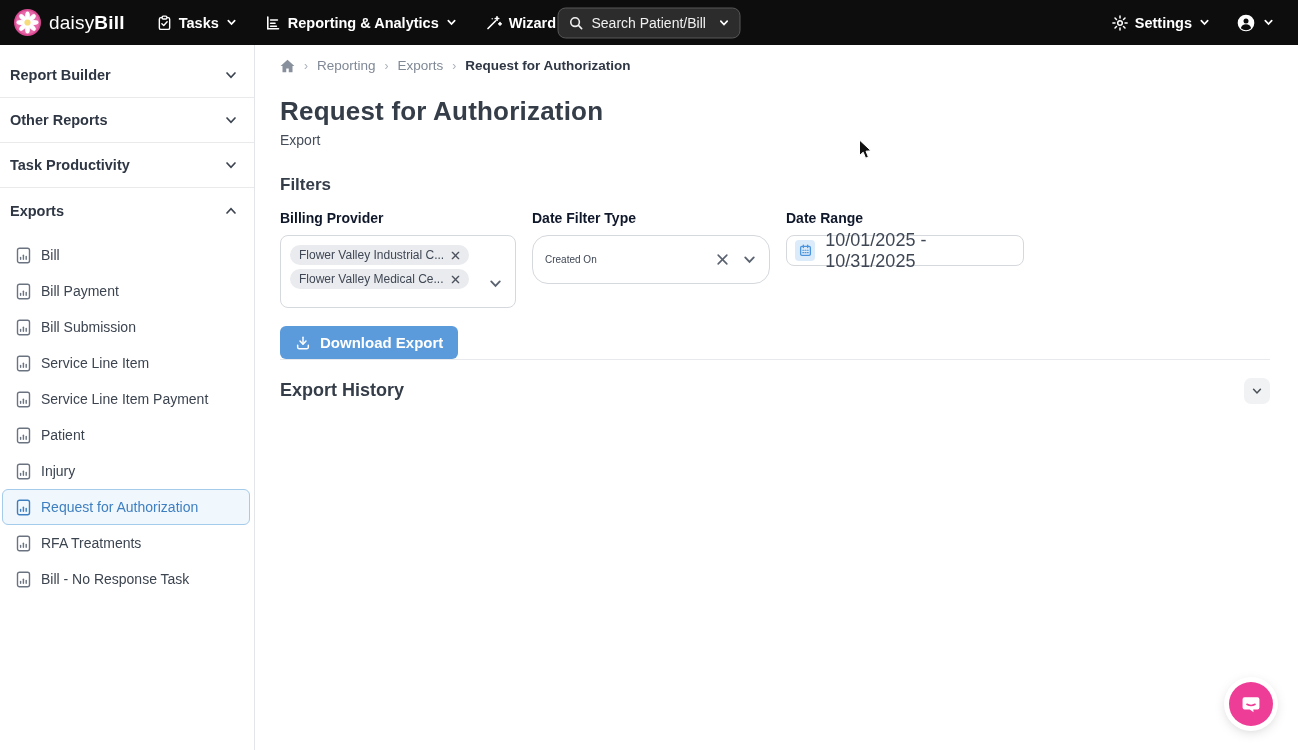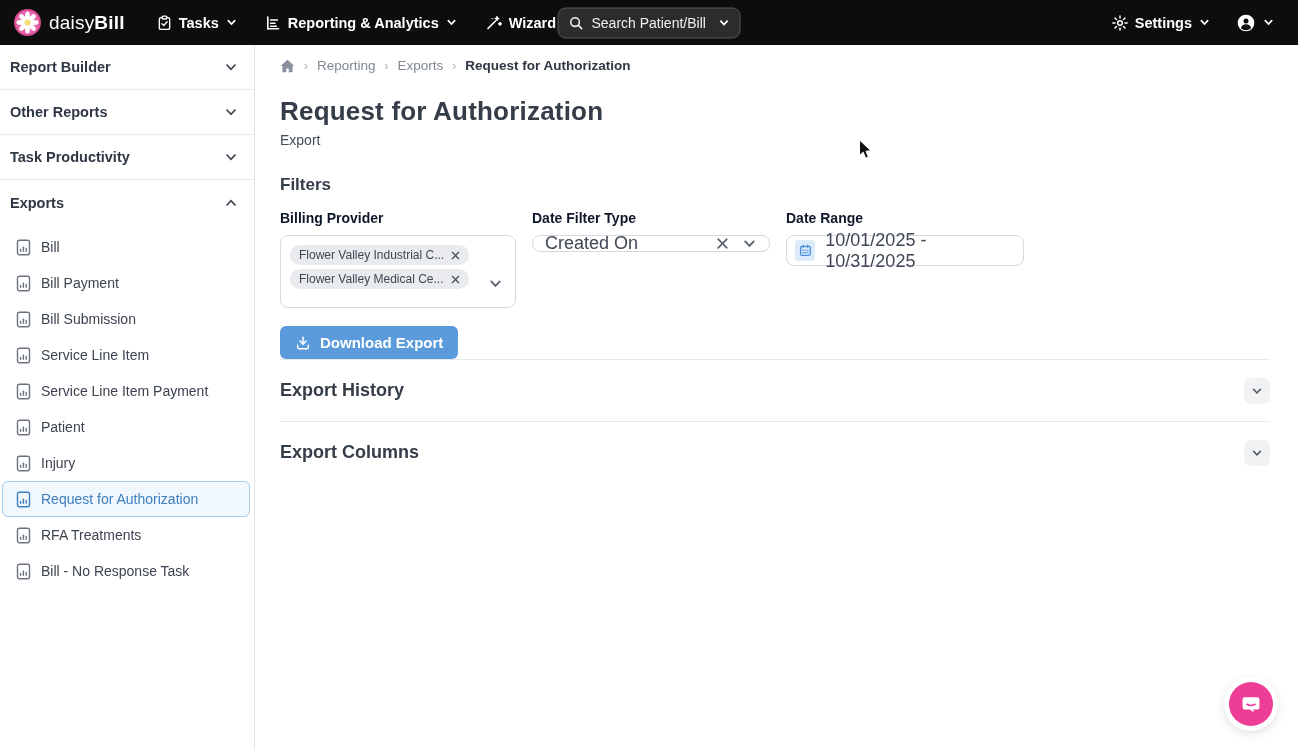--- a/index.html
+++ b/index.html
@@ -32,21 +32,21 @@
     border-radius:8px; display:flex; align-items:center; padding:0 10px; gap:8px;
     color:#f0f0f0; font-size:14px; cursor:pointer;
   }
   .search-box .search-text { flex:1; white-space:nowrap; }
   .nav-right { margin-left:auto; display:flex; align-items:center; gap:6px; }
 
   
   .app-body { flex:1; display:flex; min-height:0; }
   .sidebar {
     width:255px; flex:0 0 255px; border-right:1px solid #e3e5e8; background:#fff;
-    padding-top:0;
+    padding-top:8px;
   }
   .side-section {
     height:45px; display:flex; align-items:center; justify-content:space-between;
     padding:0 16px 0 10px; border-bottom:1px solid #e9eaec; cursor:pointer;
   }
   .side-section.no-border { border-bottom:none; }
   .side-section .sec-label { font-size:14.5px; font-weight:700; color:#2f3744; }
   .side-section svg { color:#3c4450; }
   .exports-list { padding-top:4px; }
   .export-item {
@@ -81,22 +81,22 @@
     cursor:text;
   }
   .chip {
     display:inline-flex; align-items:center; gap:7px; background:#e9ebee; border-radius:10px;
     height:20px; padding:0 9px; font-size:12px; color:#3f4754; width:max-content; cursor:default;
   }
   .chip .x-ic { color:#4c535e; cursor:pointer; }
   .multiselect .ms-chev { position:absolute; right:12px; top:40px; color:#5a6270; cursor:pointer; }
 
   .select-box {
-    height:17px; border:1px solid #d5d8dd; border-radius:8px; background:#fff;
-    display:flex; align-items:center; padding:0 12px; font-size:18px; color:#3f4754; cursor:pointer;
+    height:49px; border:1px solid #d5d8dd; border-radius:16px; background:#fff;
+    display:flex; align-items:center; padding:0 12px; font-size:10px; color:#3f4754; cursor:pointer;
   }
   .select-box .sel-value { flex:1; }
   .select-box .icons { display:flex; align-items:center; gap:13px; color:#5a6270; }
 
   .date-input {
     height:31px; border:1px solid #d5d8dd; border-radius:8px; background:#fff;
     display:flex; align-items:center; padding:0 8px; gap:10px; font-size:18px; color:#3f4754; cursor:pointer;
   }
   .cal-badge {
     width:21px; height:21px; border-radius:4px; background:#dcebfa; display:flex;
@@ -453,28 +453,20 @@
 
       <div class="collapse-section">
         <span class="collapse-title">Export History</span>
         <button class="collapse-btn">
           <svg width="12" height="12" viewBox="0 0 14 14" fill="none" stroke="currentColor" stroke-width="1.8" stroke-linecap="round">
               <polyline points="3,5 7,9.3 11,5"></polyline>
             </svg>
         </button>
       </div>
 
-      <div class="collapse-section">
-        <span class="collapse-title">Export Columns</span>
-        <button class="collapse-btn">
-          <svg width="12" height="12" viewBox="0 0 14 14" fill="none" stroke="currentColor" stroke-width="1.8" stroke-linecap="round">
-              <polyline points="3,5 7,9.3 11,5"></polyline>
-            </svg>
-        </button>
-      </div>
 
     </main>
   </div>
 
   <div class="chat-bubble">
     <svg width="22" height="22" viewBox="0 0 24 24">
       <path d="M5 4.5 h14 a2.2 2.2 0 0 1 2.2 2.2 v9 a2.2 2.2 0 0 1 -2.2 2.2 h-4.5 l0.3 3.2 -4.2 -3.2 H5 a2.2 2.2 0 0 1 -2.2 -2.2 v-9 A2.2 2.2 0 0 1 5 4.5 Z" fill="#ffffff"></path>
       <path d="M7.5 12.3 q4.5 2.6 9 0" fill="none" stroke="#ee3d96" stroke-width="1.7" stroke-linecap="round"></path>
     </svg>
   </div>

